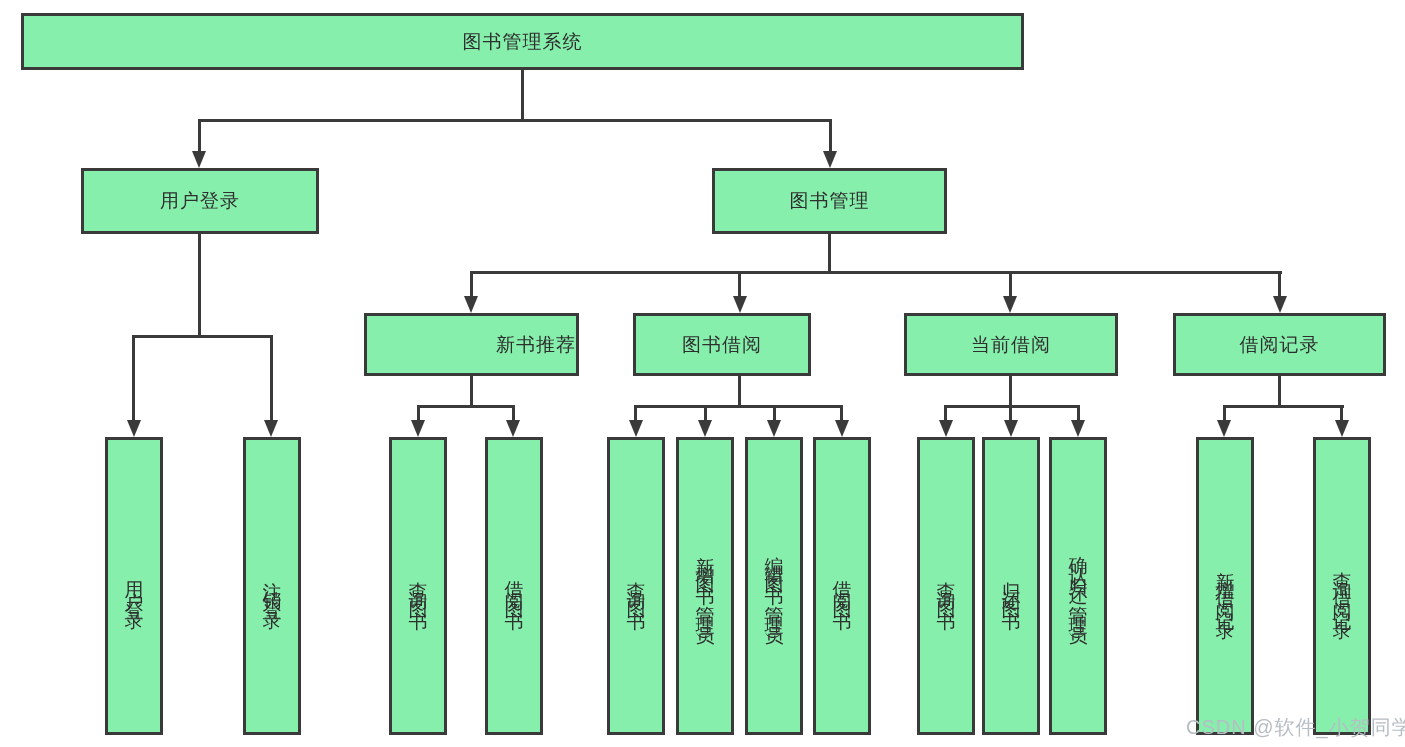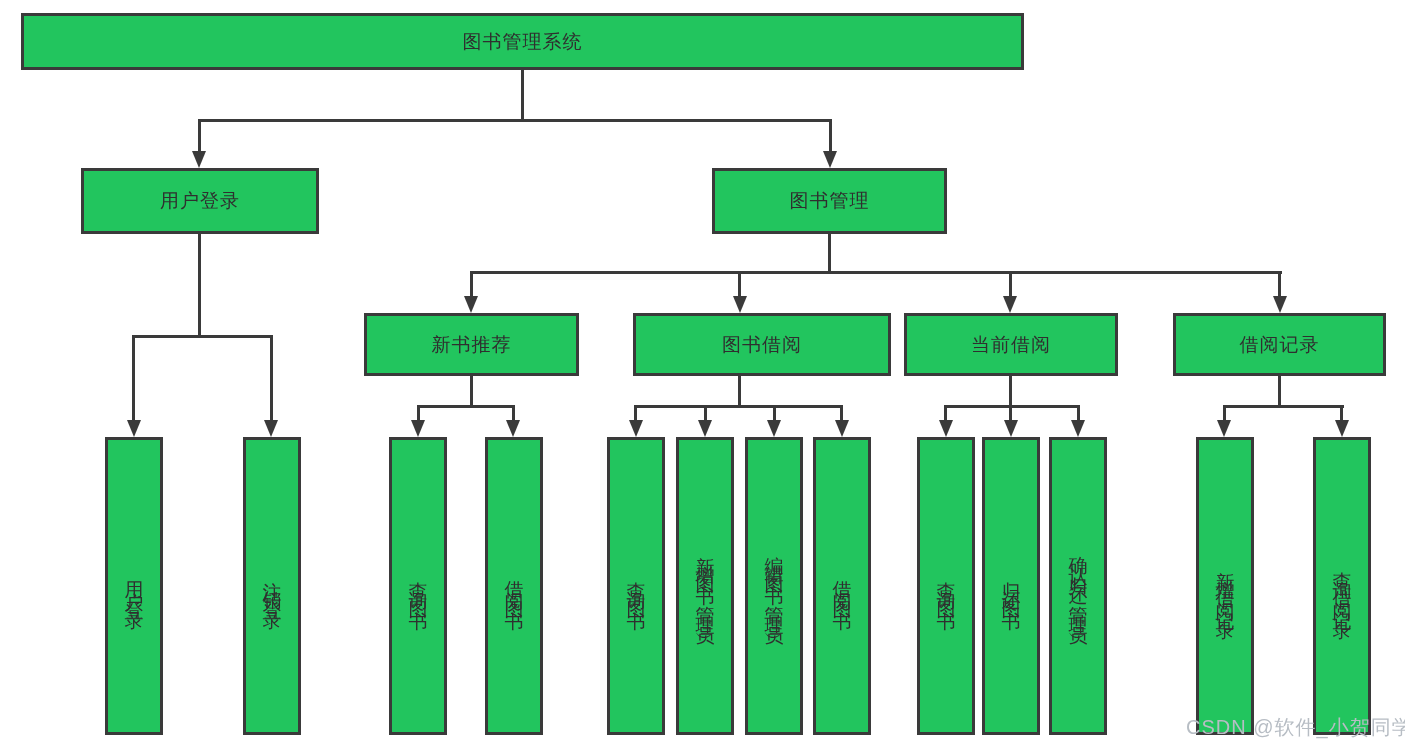--- a/index.html
+++ b/index.html
@@ -3,29 +3,29 @@
 <meta charset="utf-8">
 <style>
   :root{ --line:#3a3a3a; --text:#2f2f2f; }
   html,body{ margin:0; padding:0; background:#ffffff; }
   .canvas{
     position:relative; width:1405px; height:747px; background:#ffffff;
     font-family:"Liberation Sans","DejaVu Sans",sans-serif; overflow:hidden;
   }
   .box{
     position:absolute; box-sizing:border-box; border:3px solid var(--line);
-    background:#22c55e; display:flex; align-items:center; justify-content:center;
+    background:#86efac; display:flex; align-items:center; justify-content:center;
     color:var(--text); font-size:19px; letter-spacing:1px;
   }
   .root{ left:21px; top:13px; width:1003px; height:57px; }
   .l2-user{ left:81px; top:168px; width:238px; height:66px; }
   .l2-book{ left:712px; top:168px; width:235px; height:66px;align-items:center; }
   .l3{ top:313px; height:63px; }
-  .l3a{ left:364px; width:215px; }
-  .l3b{ left:633px; width:258px; }
+  .l3a{ left:364px; width:215px;justify-content:flex-end; }
+  .l3b{ left:633px; width:178px; }
   .l3c{ left:904px; width:214px; }
   .l3d{ left:1173px; width:213px; }
   .leaf{ top:437px; height:298px; width:58px; }
   .leaf span{
     writing-mode:vertical-rl; text-orientation:mixed; white-space:nowrap;
     font-size:19px; letter-spacing:10px; line-height:1.05; color:var(--text);
   }
   .vl,.hl{ position:absolute; background:var(--line); display:block; }
   .vl{ width:3px; }
   .hl{ height:3px; }

